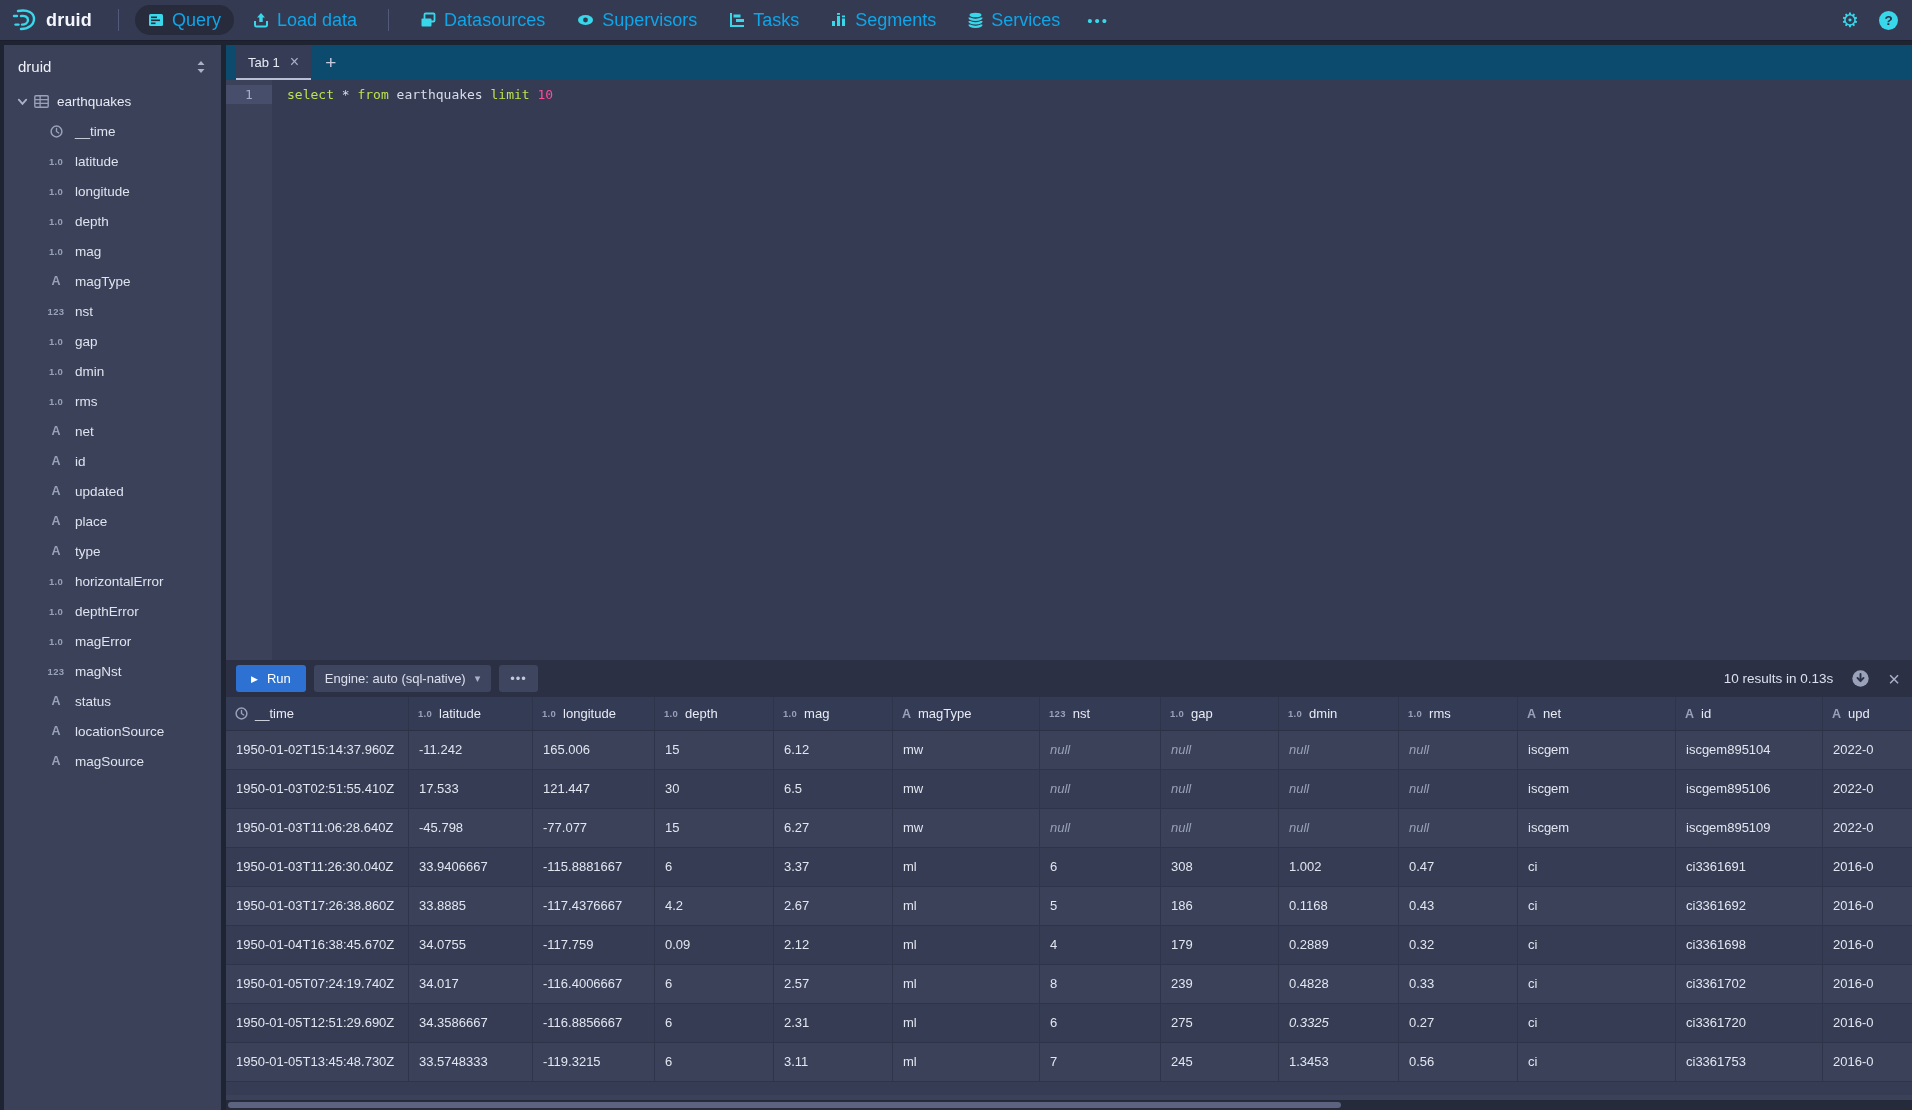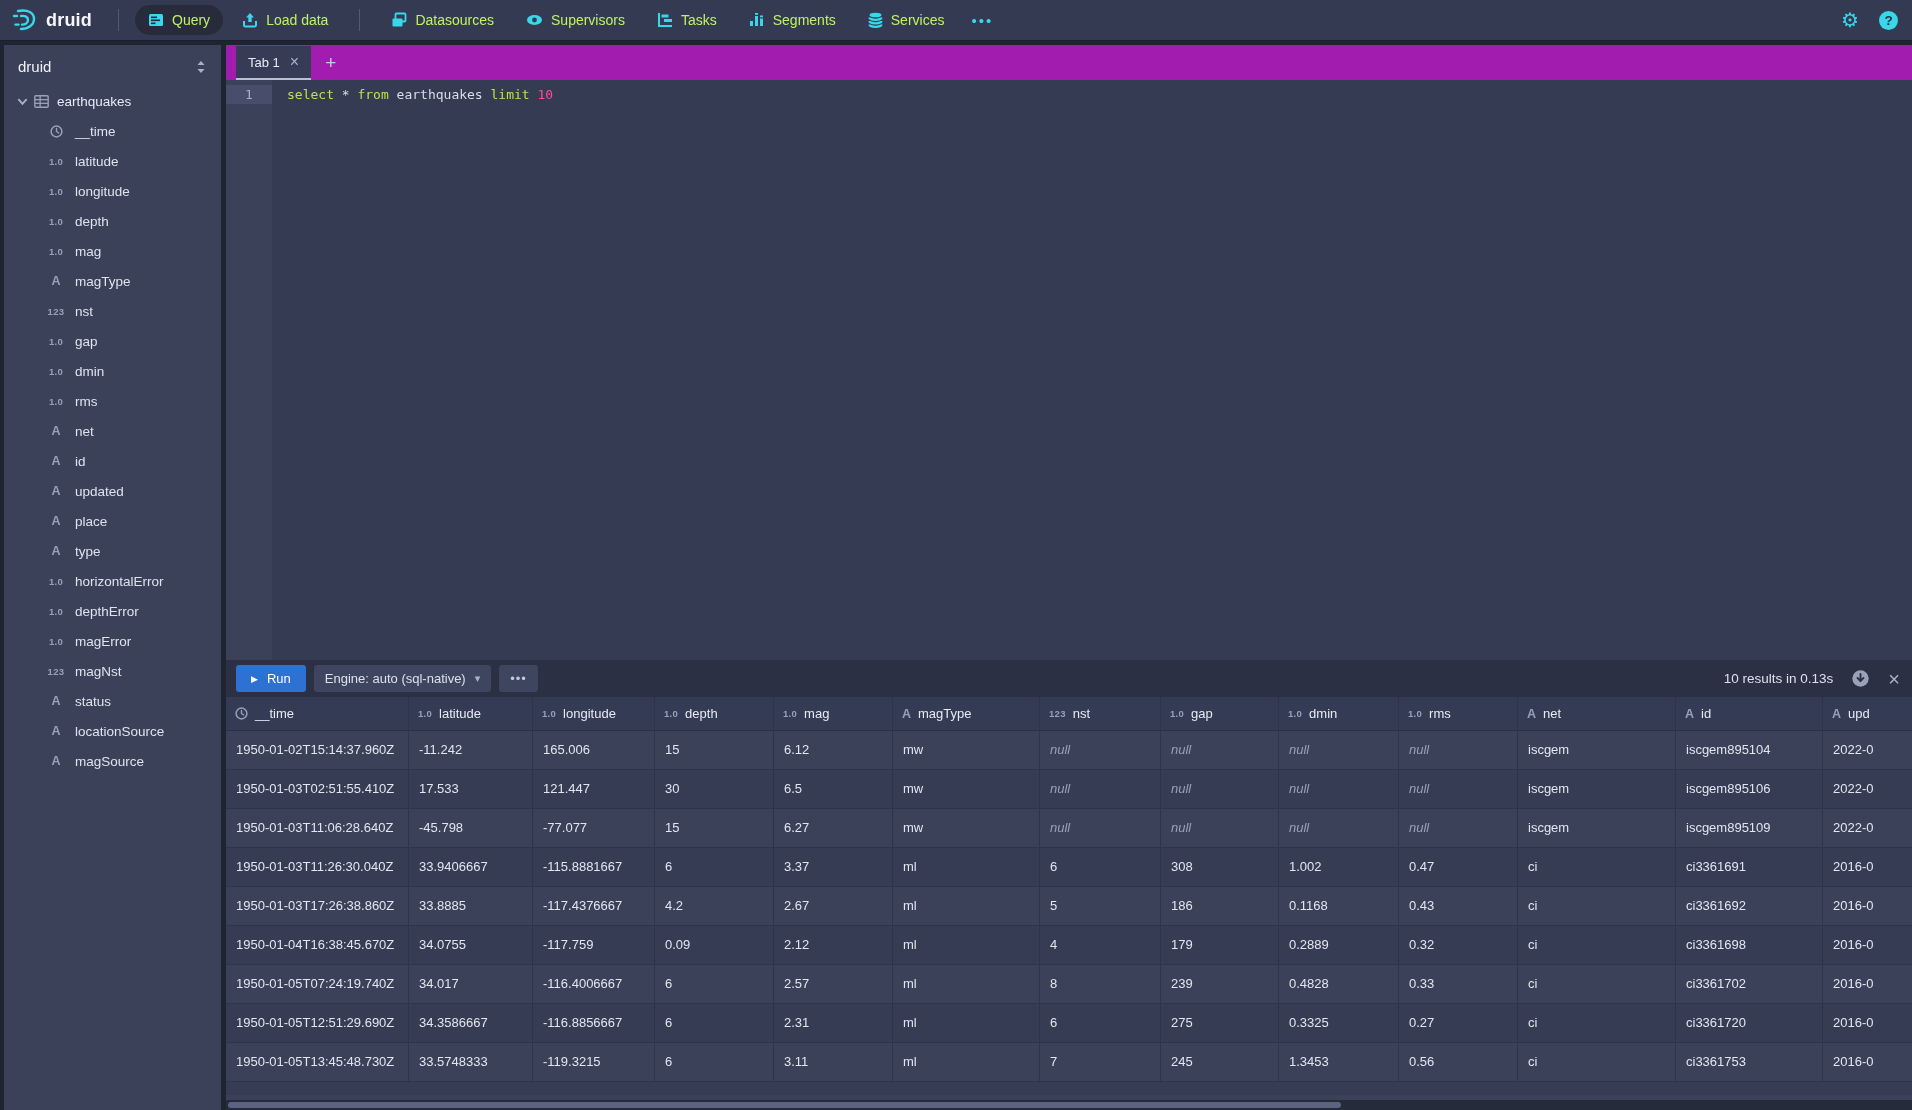--- a/index.html
+++ b/index.html
@@ -24,21 +24,21 @@
   .brand-logo { width:26px; height:26px; display:block; }
   .brand-text { font-size:18px; font-weight:bold; color:#f4f6fb; letter-spacing:.2px; }
   .nav-divider { width:1px; height:22px; background:#525a7a; margin:0 12px; flex:none; }
   .nav-item {
     display:flex; align-items:center; gap:8px; height:30px; padding:0 13px;
     border-radius:16px; cursor:pointer; flex:none;
   }
   .nav-item.active { background:#272b3c; }
   .nav-item .nav-icon { display:flex; align-items:center; }
   .nav-item .nav-icon svg { display:block; }
-  .nav-label { font-size:14px; color:#bef264; }
+  .nav-label { font-size:18px; color:#0ea5e9; }
   .nav-more { color:#38d7ea; font-size:15px; letter-spacing:2px; padding:0 10px; cursor:pointer; }
   .nav-spacer { flex:1; }
   .nav-gear { color:#38d7ea; font-size:20px; cursor:pointer; margin-right:16px; line-height:1; }
   .nav-help {
     width:19px; height:19px; border-radius:50%; background:#38d7ea; color:#2a2f44;
     font-size:13.5px; font-weight:bold; display:flex; align-items:center; justify-content:center; cursor:pointer;
   }
 
   
   .content { flex:1; display:flex; padding:5px 0 0 4px; background:#1f2433; min-height:0; }
@@ -63,21 +63,21 @@
   }
   .type-float, .type-int { font-size:9.5px; letter-spacing:.3px; }
   .type-str { font-size:12.5px; }
   .type-time { display:flex; justify-content:center; }
   .col-label { font-size:13.5px; color:#dfe3ee; white-space:nowrap; }
 
   
   .main-gutter { width:5px; flex:none; background:#1f2433; }
   .main { flex:1; min-width:0; display:flex; flex-direction:column; }
 
-  .tabstrip { height:35px; flex:none; background:#a21caf; display:flex; align-items:stretch; padding-left:10px; }
+  .tabstrip { height:35px; flex:none; background:#0c4a6e; display:flex; align-items:stretch; padding-left:10px; }
   .tab {
     display:flex; align-items:center; gap:10px; padding:0 12px; cursor:pointer;
     background:#363c55; border-bottom:2px solid #b9c0d6; margin-top:1px;
   }
   .tab-label { font-size:13px; color:#e8ebf5; }
   .tab-close { color:#aab1c9; font-size:16px; line-height:1; cursor:pointer; }
   .tab-add { display:flex; align-items:center; padding:0 14px; color:#c6ccdf; font-size:19px; cursor:pointer; }
 
   .editor { flex:1; min-height:0; background:#343b53; display:flex; font-family:"DejaVu Sans Mono", monospace; font-size:13px; }
   .editor-gutter { width:46px; flex:none; background:#3a4159; padding-top:5px; }
@@ -560,21 +560,21 @@
             </div>
             <div class="rt-row">
               <div class="rt-cell" style="width: 183px;">1950-01-05T12:51:29.690Z</div>
               <div class="rt-cell" style="width: 124px;">34.3586667</div>
               <div class="rt-cell" style="width: 122px;">-116.8856667</div>
               <div class="rt-cell" style="width: 119px;">6</div>
               <div class="rt-cell" style="width: 119px;">2.31</div>
               <div class="rt-cell" style="width: 147px;">ml</div>
               <div class="rt-cell" style="width: 121px;">6</div>
               <div class="rt-cell" style="width: 118px;">275</div>
-              <div class="rt-cell" style="width: 120px;">0.3325</div>
+              <div class="rt-cell" style="width: 120px; font-style: italic;">0.3325</div>
               <div class="rt-cell" style="width: 119px;">0.27</div>
               <div class="rt-cell" style="width: 158px;">ci</div>
               <div class="rt-cell" style="width: 147px;">ci3361720</div>
               <div class="rt-cell" style="width: 300px;">2016-0</div>
             </div>
             <div class="rt-row">
               <div class="rt-cell" style="width: 183px;">1950-01-05T13:45:48.730Z</div>
               <div class="rt-cell" style="width: 124px;">33.5748333</div>
               <div class="rt-cell" style="width: 122px;">-119.3215</div>
               <div class="rt-cell" style="width: 119px;">6</div>

